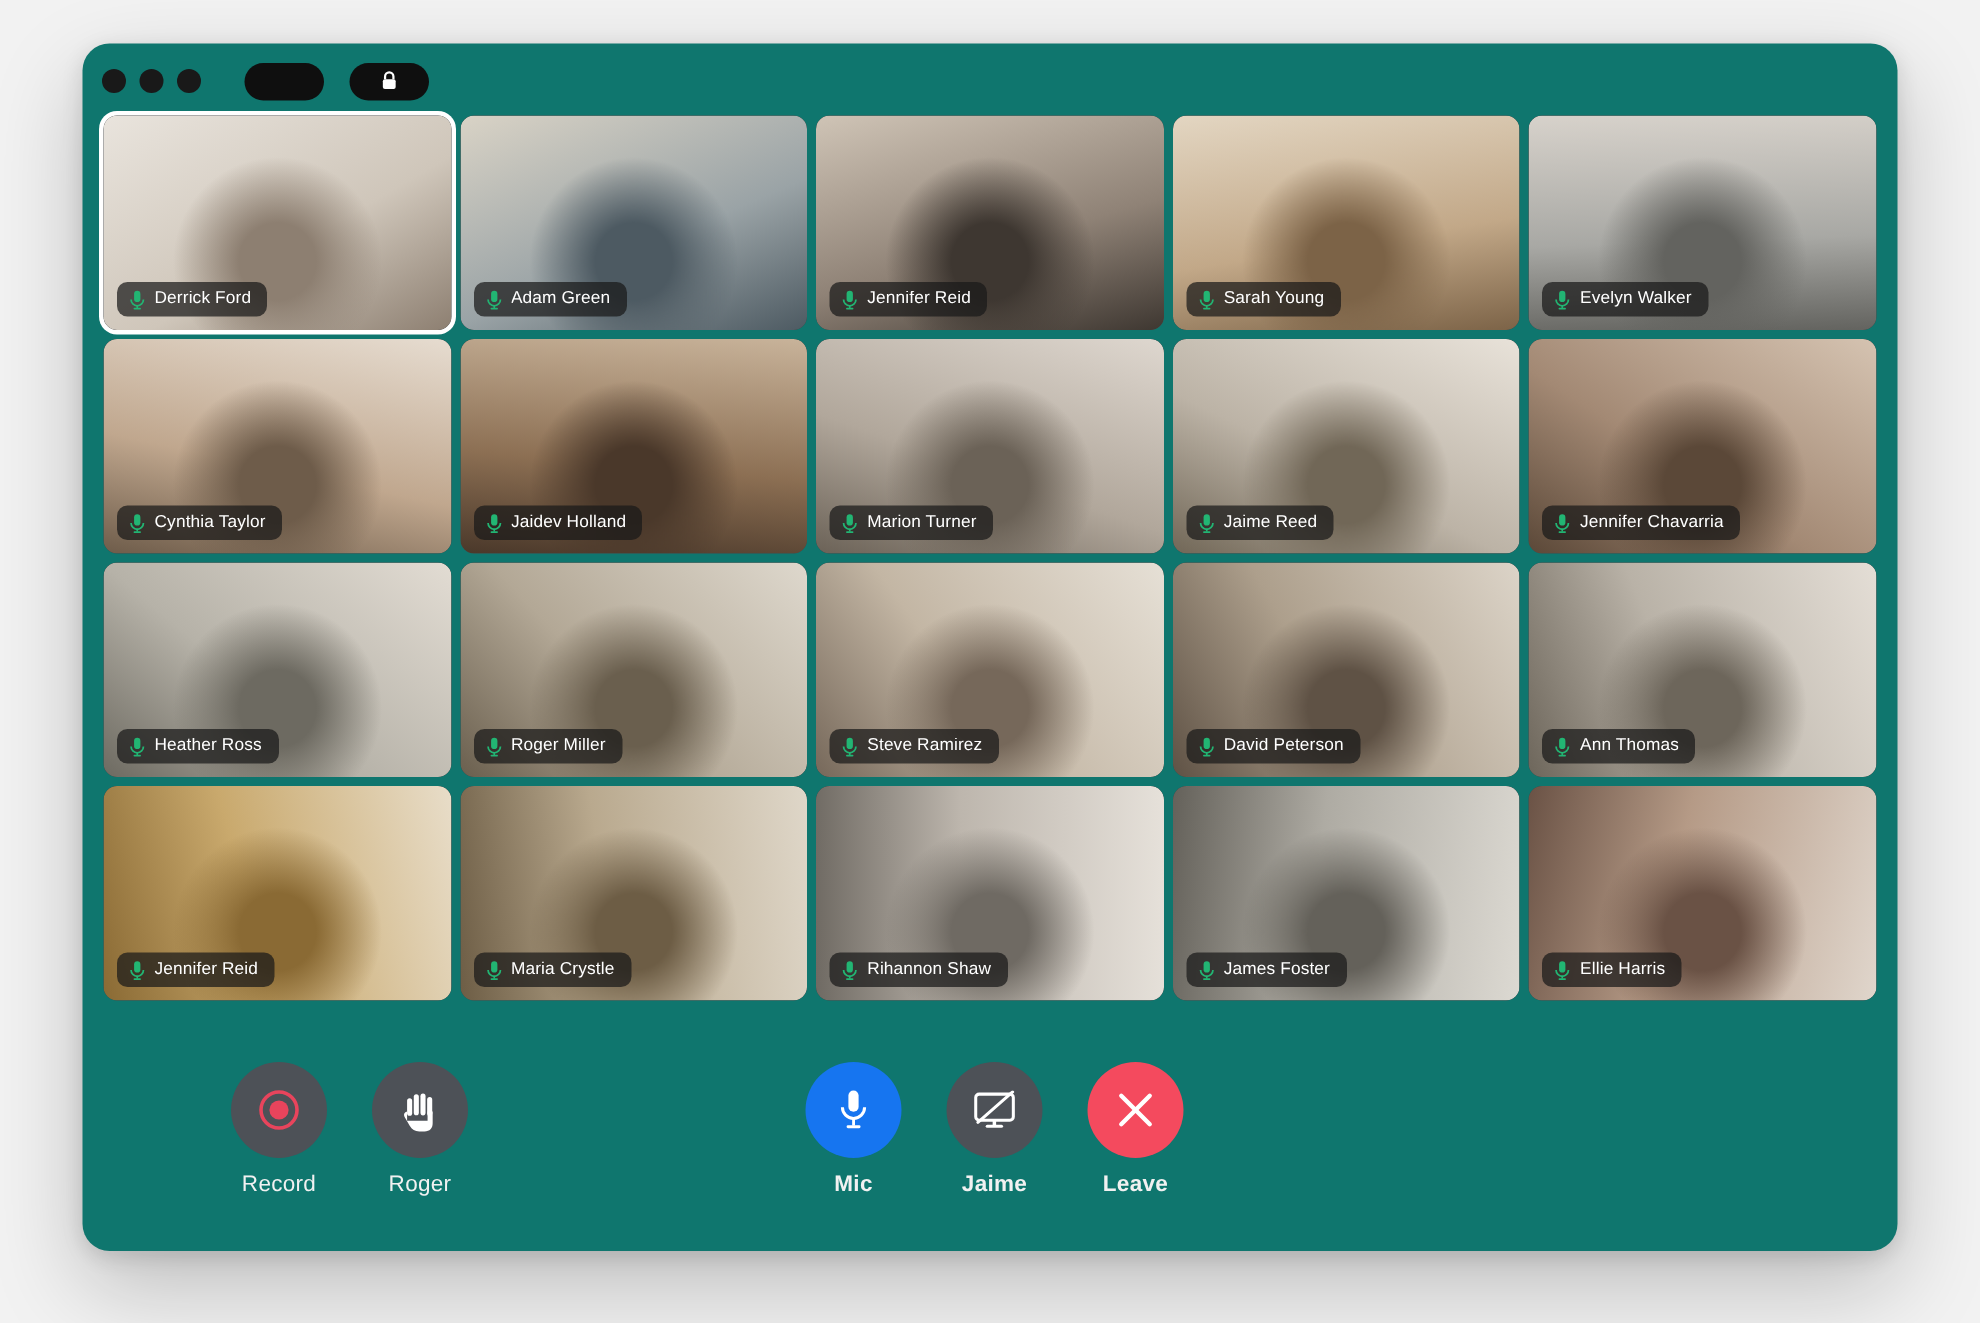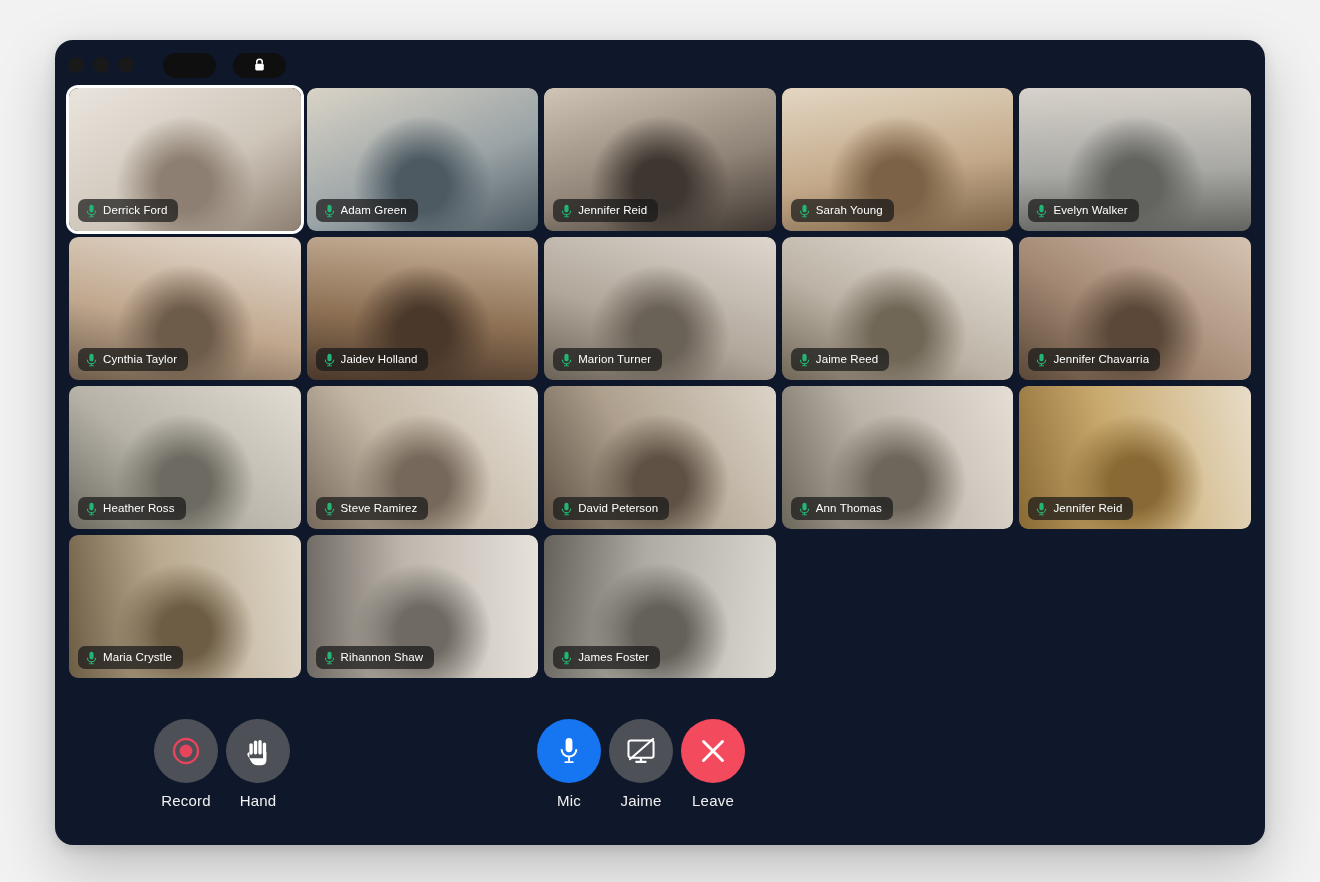--- a/index.html
+++ b/index.html
@@ -11,23 +11,23 @@
   }
   .page {
     position:relative;
     width:1320px; height:882px;
     background:#f2f2f2;
   }
 
   
   .window {
     position:absolute;
-    left:55px; top:40px;
+    left:55px; top:29px;
     width:1210px; height:805px;
-    background:#0f172a;
+    background:#0f766e;
     border-radius:18px;
     box-shadow:0 24px 60px rgba(0,0,0,0.22), 0 4px 14px rgba(0,0,0,0.12);
     overflow:hidden;
   }
 
   
   .titlebar {
     position:absolute; left:0; top:0;
     width:100%; height:50px;
     display:flex; align-items:center;
@@ -105,26 +105,26 @@
   .toolbar {
     position:absolute;
     left:0; bottom:0;
     width:100%; height:163px;
     display:flex;
     align-items:flex-start;
   }
   .tb-left {
     position:absolute;
     left:95px; top:37px;
-    display:flex; 
+    display:flex; gap:22px;
   }
   .tb-center {
     position:absolute;
     left:478px; top:37px;
-    display:flex; 
+    display:flex; gap:22px;font-weight:bold;
   }
   .ctrl {
     width:72px;
     display:flex; flex-direction:column;
     align-items:center;
     gap:10px;
     cursor:pointer;
   }
   .ctrl-circle {
     width:64px; height:64px;
@@ -313,20 +313,34 @@
                 <rect x="3.7" y="0.8" width="4.6" height="8.2" rx="2.3" fill="#22b573"></rect>
                 <path d="M1.5 7.2a4.5 4.5 0 0 0 9 0" fill="none" stroke="#22b573" stroke-width="1.3"></path>
                 <rect x="5.4" y="11.2" width="1.2" height="2.2" fill="#22b573"></rect>
                 <rect x="3.3" y="13.2" width="5.4" height="1.2" rx="0.6" fill="#22b573"></rect>
               </svg>
             </span>
             <span class="badge-name">Heather Ross</span>
           </div>
         </div>
         <div class="tile">
+          <div class="tile-video" style="background: radial-gradient(circle at 50% 68%, rgb(106, 95, 78) 0%, rgb(106, 95, 78) 17%, rgba(0, 0, 0, 0) 46%), linear-gradient(227deg, rgb(222, 216, 205) 0%, rgb(179, 168, 150) 58%, rgb(106, 95, 78) 100%);"></div>
+          <div class="badge">
+            <span class="badge-mic">
+              <svg viewBox="0 0 12 15" width="11" height="14">
+                <rect x="3.7" y="0.8" width="4.6" height="8.2" rx="2.3" fill="#22b573"></rect>
+                <path d="M1.5 7.2a4.5 4.5 0 0 0 9 0" fill="none" stroke="#22b573" stroke-width="1.3"></path>
+                <rect x="5.4" y="11.2" width="1.2" height="2.2" fill="#22b573"></rect>
+                <rect x="3.3" y="13.2" width="5.4" height="1.2" rx="0.6" fill="#22b573"></rect>
+              </svg>
+            </span>
+            <span class="badge-name">Roger Miller</span>
+          </div>
+        </div>
+        <div class="tile">
           <div class="tile-video" style="background: radial-gradient(circle at 50% 68%, rgb(118, 104, 90) 0%, rgb(118, 104, 90) 17%, rgba(0, 0, 0, 0) 46%), linear-gradient(234deg, rgb(230, 224, 214) 0%, rgb(195, 182, 164) 58%, rgb(118, 104, 90) 100%);"></div>
           <div class="badge">
             <span class="badge-mic">
               <svg viewBox="0 0 12 15" width="11" height="14">
                 <rect x="3.7" y="0.8" width="4.6" height="8.2" rx="2.3" fill="#22b573"></rect>
                 <path d="M1.5 7.2a4.5 4.5 0 0 0 9 0" fill="none" stroke="#22b573" stroke-width="1.3"></path>
                 <rect x="5.4" y="11.2" width="1.2" height="2.2" fill="#22b573"></rect>
                 <rect x="3.3" y="13.2" width="5.4" height="1.2" rx="0.6" fill="#22b573"></rect>
               </svg>
             </span>
@@ -408,20 +422,34 @@
           <div class="badge">
             <span class="badge-mic">
               <svg viewBox="0 0 12 15" width="11" height="14">
                 <rect x="3.7" y="0.8" width="4.6" height="8.2" rx="2.3" fill="#22b573"></rect>
                 <path d="M1.5 7.2a4.5 4.5 0 0 0 9 0" fill="none" stroke="#22b573" stroke-width="1.3"></path>
                 <rect x="5.4" y="11.2" width="1.2" height="2.2" fill="#22b573"></rect>
                 <rect x="3.3" y="13.2" width="5.4" height="1.2" rx="0.6" fill="#22b573"></rect>
               </svg>
             </span>
             <span class="badge-name">James Foster</span>
+          </div>
+        </div>
+        <div class="tile">
+          <div class="tile-video" style="background: radial-gradient(circle at 50% 68%, rgb(106, 82, 69) 0%, rgb(106, 82, 69) 17%, rgba(0, 0, 0, 0) 46%), linear-gradient(283deg, rgb(224, 214, 204) 0%, rgb(181, 154, 134) 58%, rgb(106, 82, 69) 100%);"></div>
+          <div class="badge">
+            <span class="badge-mic">
+              <svg viewBox="0 0 12 15" width="11" height="14">
+                <rect x="3.7" y="0.8" width="4.6" height="8.2" rx="2.3" fill="#22b573"></rect>
+                <path d="M1.5 7.2a4.5 4.5 0 0 0 9 0" fill="none" stroke="#22b573" stroke-width="1.3"></path>
+                <rect x="5.4" y="11.2" width="1.2" height="2.2" fill="#22b573"></rect>
+                <rect x="3.3" y="13.2" width="5.4" height="1.2" rx="0.6" fill="#22b573"></rect>
+              </svg>
+            </span>
+            <span class="badge-name">Ellie Harris</span>
           </div>
         </div>
       </div>
 
     <div class="toolbar">
 
       <div class="tb-left">
 
         <div class="ctrl">
           <div class="ctrl-circle c-gray">
@@ -442,21 +470,21 @@
                 <g fill="#ffffff">
                   <rect x="6.6" y="8.4" width="3.5" height="12" rx="1.75"></rect>
                   <rect x="11.2" y="5.6" width="3.5" height="14.5" rx="1.75"></rect>
                   <rect x="15.8" y="5.2" width="3.5" height="15" rx="1.75"></rect>
                   <rect x="20.4" y="7.6" width="3.5" height="13" rx="1.75"></rect>
                   <path d="M6.6 17.5c-1.9 0.6-2.6 2-1.8 3.6l3.6 6.2c1.5 2.6 3.6 3.9 6.6 3.9h3.6c3.6 0 5.6-2.1 5.6-5.6v-8.1h-3.5v6.4H6.6z"></path>
                 </g>
               </svg>
             </span>
           </div>
-          <span class="ctrl-label">Hand</span>
+          <span class="ctrl-label">Roger</span>
         </div>
 
       </div>
 
       <div class="tb-center">
 
         <div class="ctrl">
           <div class="ctrl-circle c-blue">
             <span>
               <svg viewBox="0 0 24 30" width="24" height="30">

